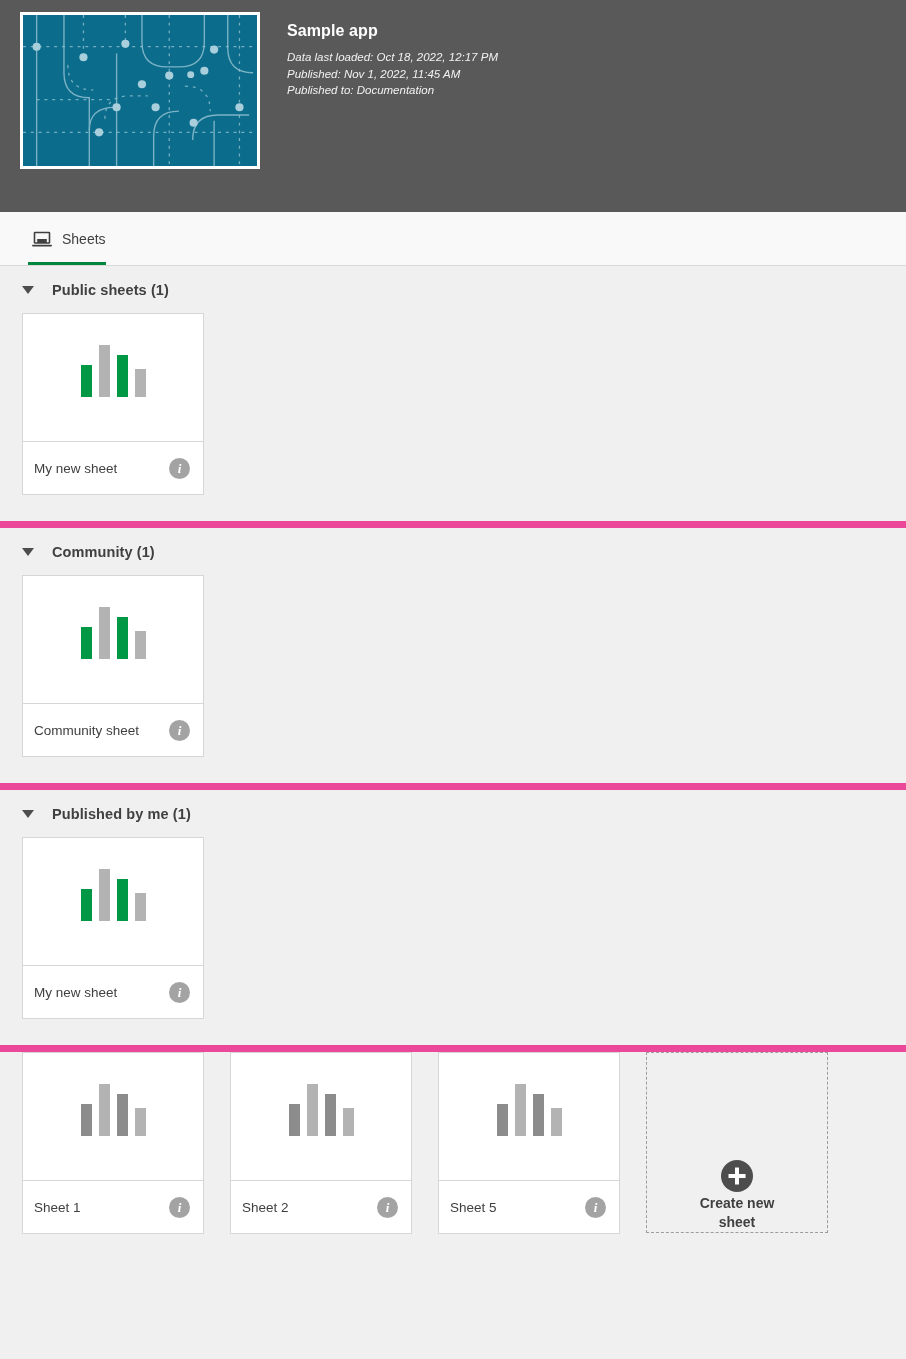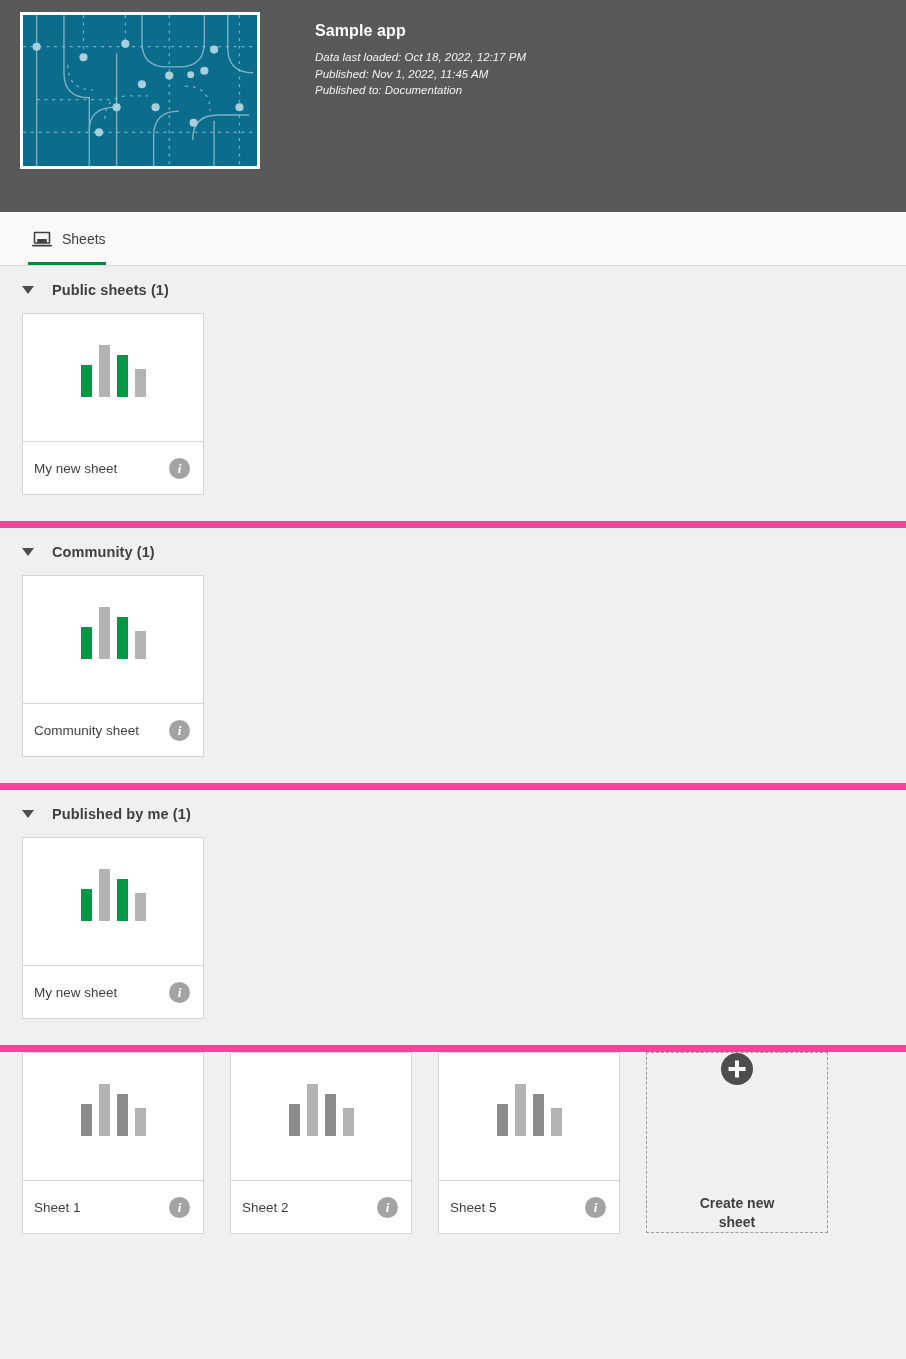--- a/index.html
+++ b/index.html
@@ -29,21 +29,21 @@
     border: 3px solid #ffffff;
     background: #0b6c8c;
     flex: 0 0 auto;
     position: relative;
     overflow: hidden;
   }
 
   .app-thumb-frame svg { display: block; width: 100%; height: 100%; }
 
   .app-meta {
-    margin-left: 55px;
+    margin-left: 27px;
     padding-top: 10px;
     color: #ffffff;
   }
 
   .app-title {
     font-size: 16px;
     font-weight: bold;
     letter-spacing: 0.1px;
     margin-bottom: 9px;
   }
@@ -181,21 +181,21 @@
 
   
   .create-card {
     width: 182px;
     height: 181px;
     border: 1px dashed #9c9c9c;
     background: transparent;
     display: flex;
     flex-direction: column;
     align-items: center;
-    justify-content: space-between;
+    justify-content: flex-end;
     gap: 2px;
     cursor: pointer;
     flex: 0 0 auto;
   }
 
   .plus-circle {
     width: 32px; height: 32px;
     border-radius: 50%;
     background: #4d4d4d;
     position: relative;

